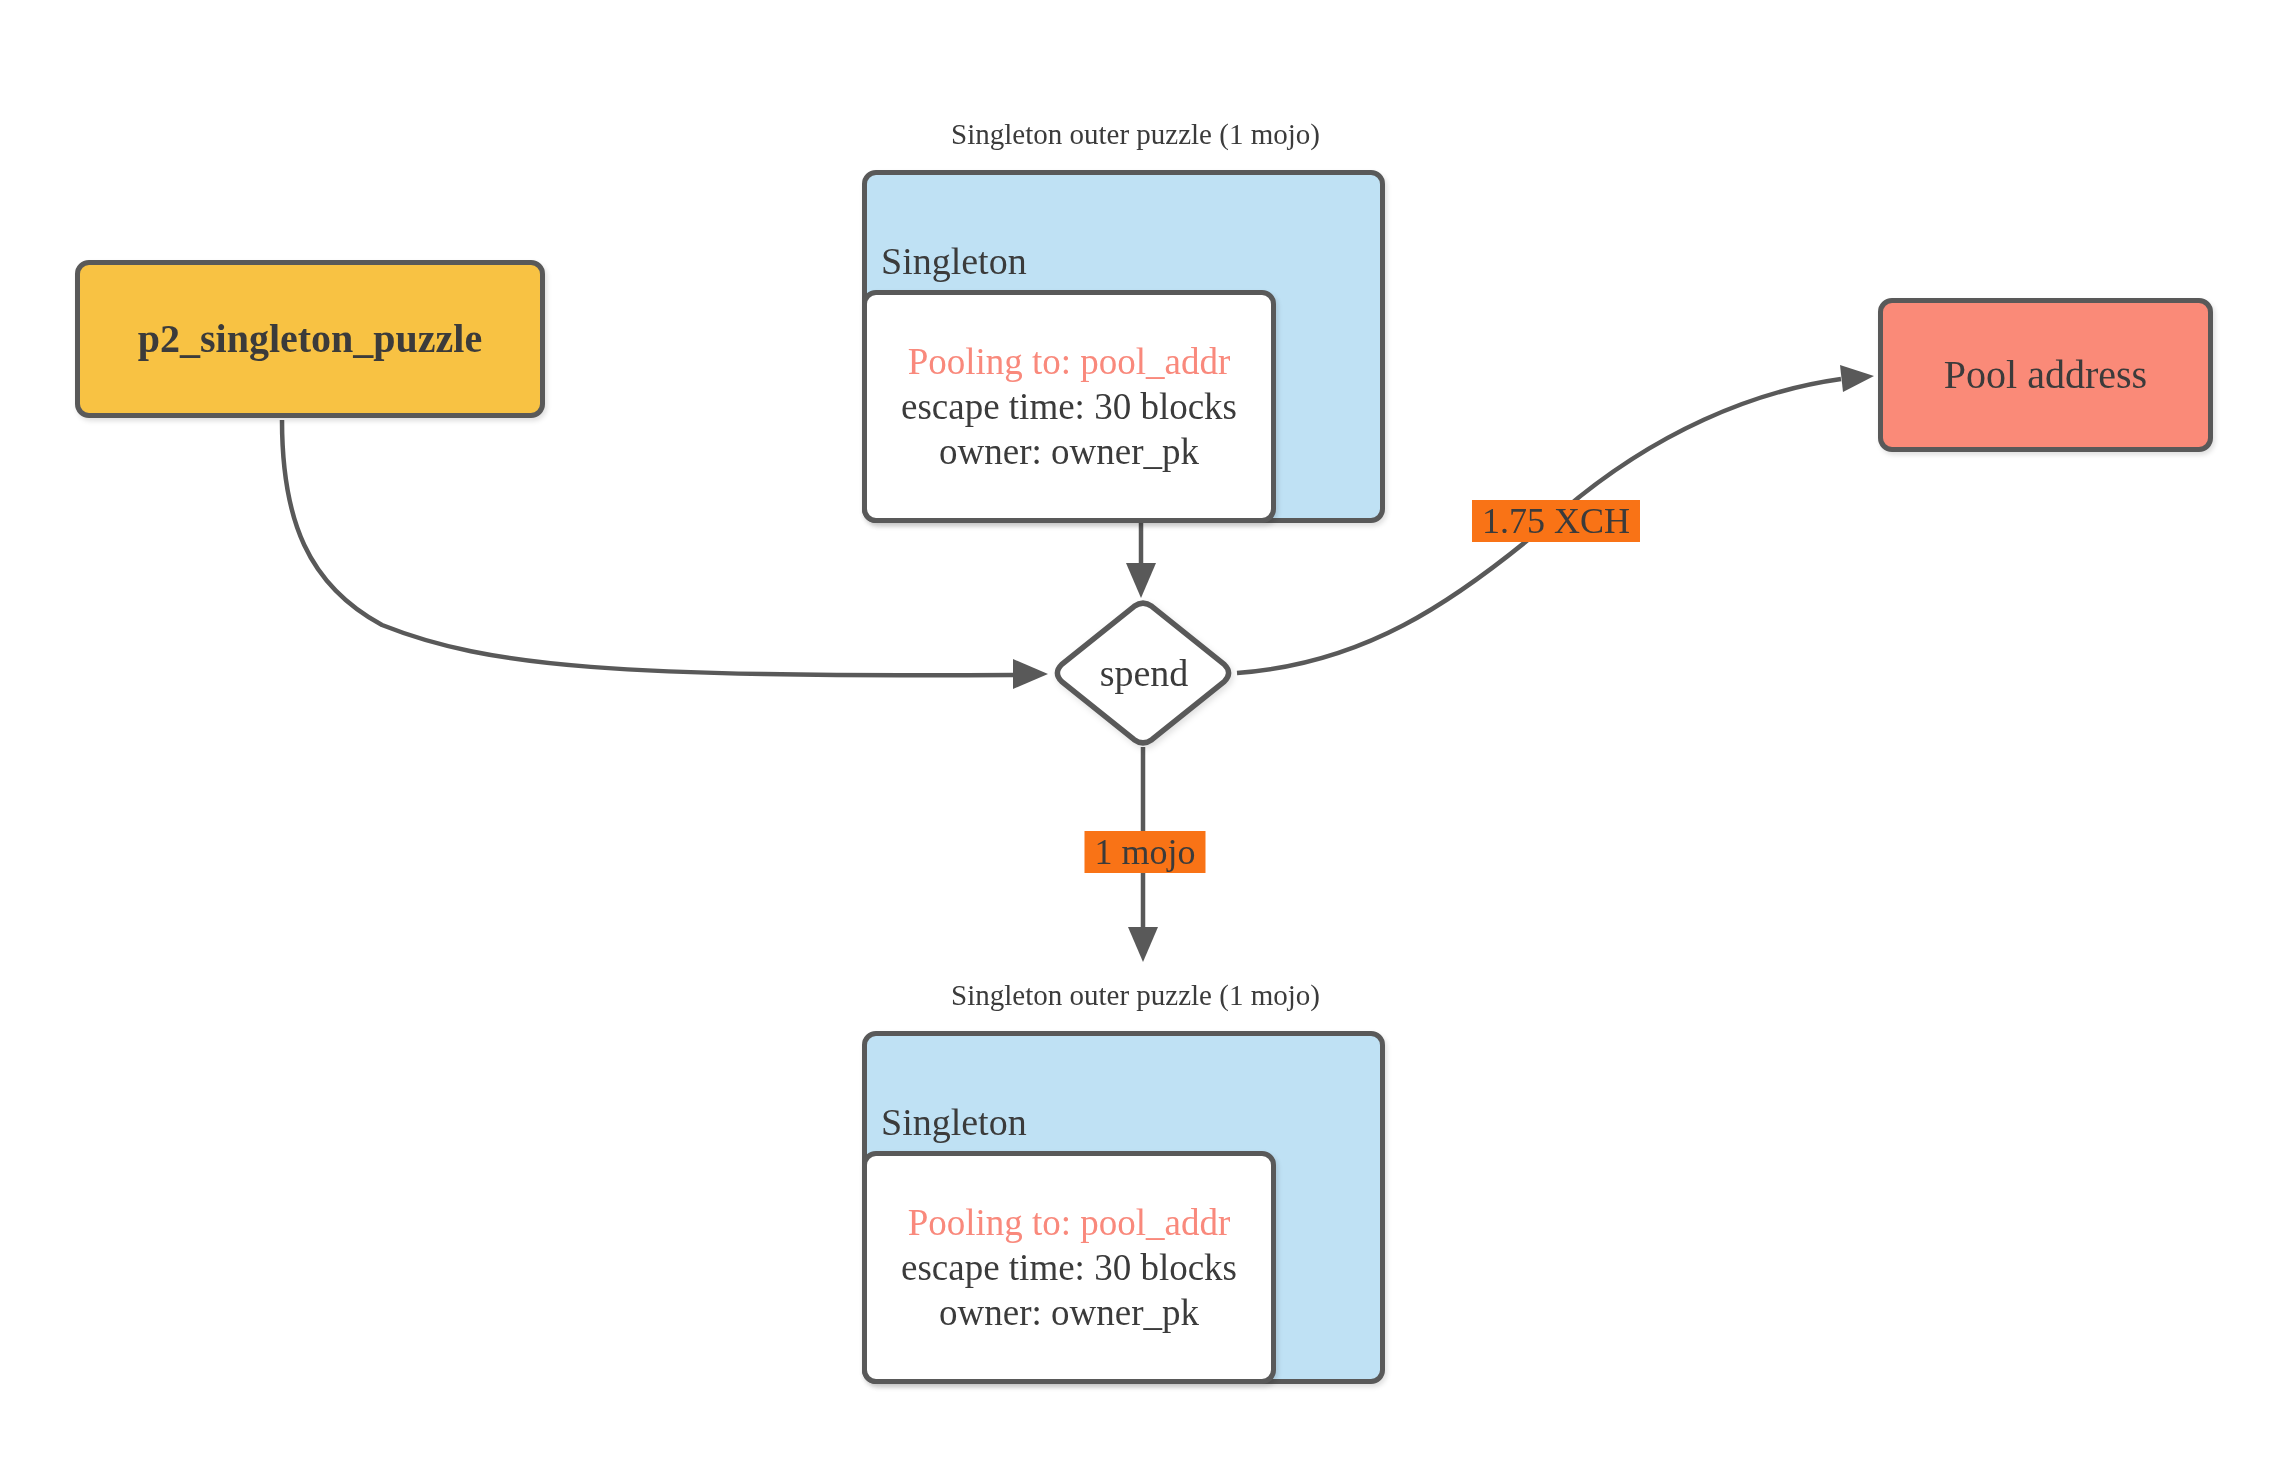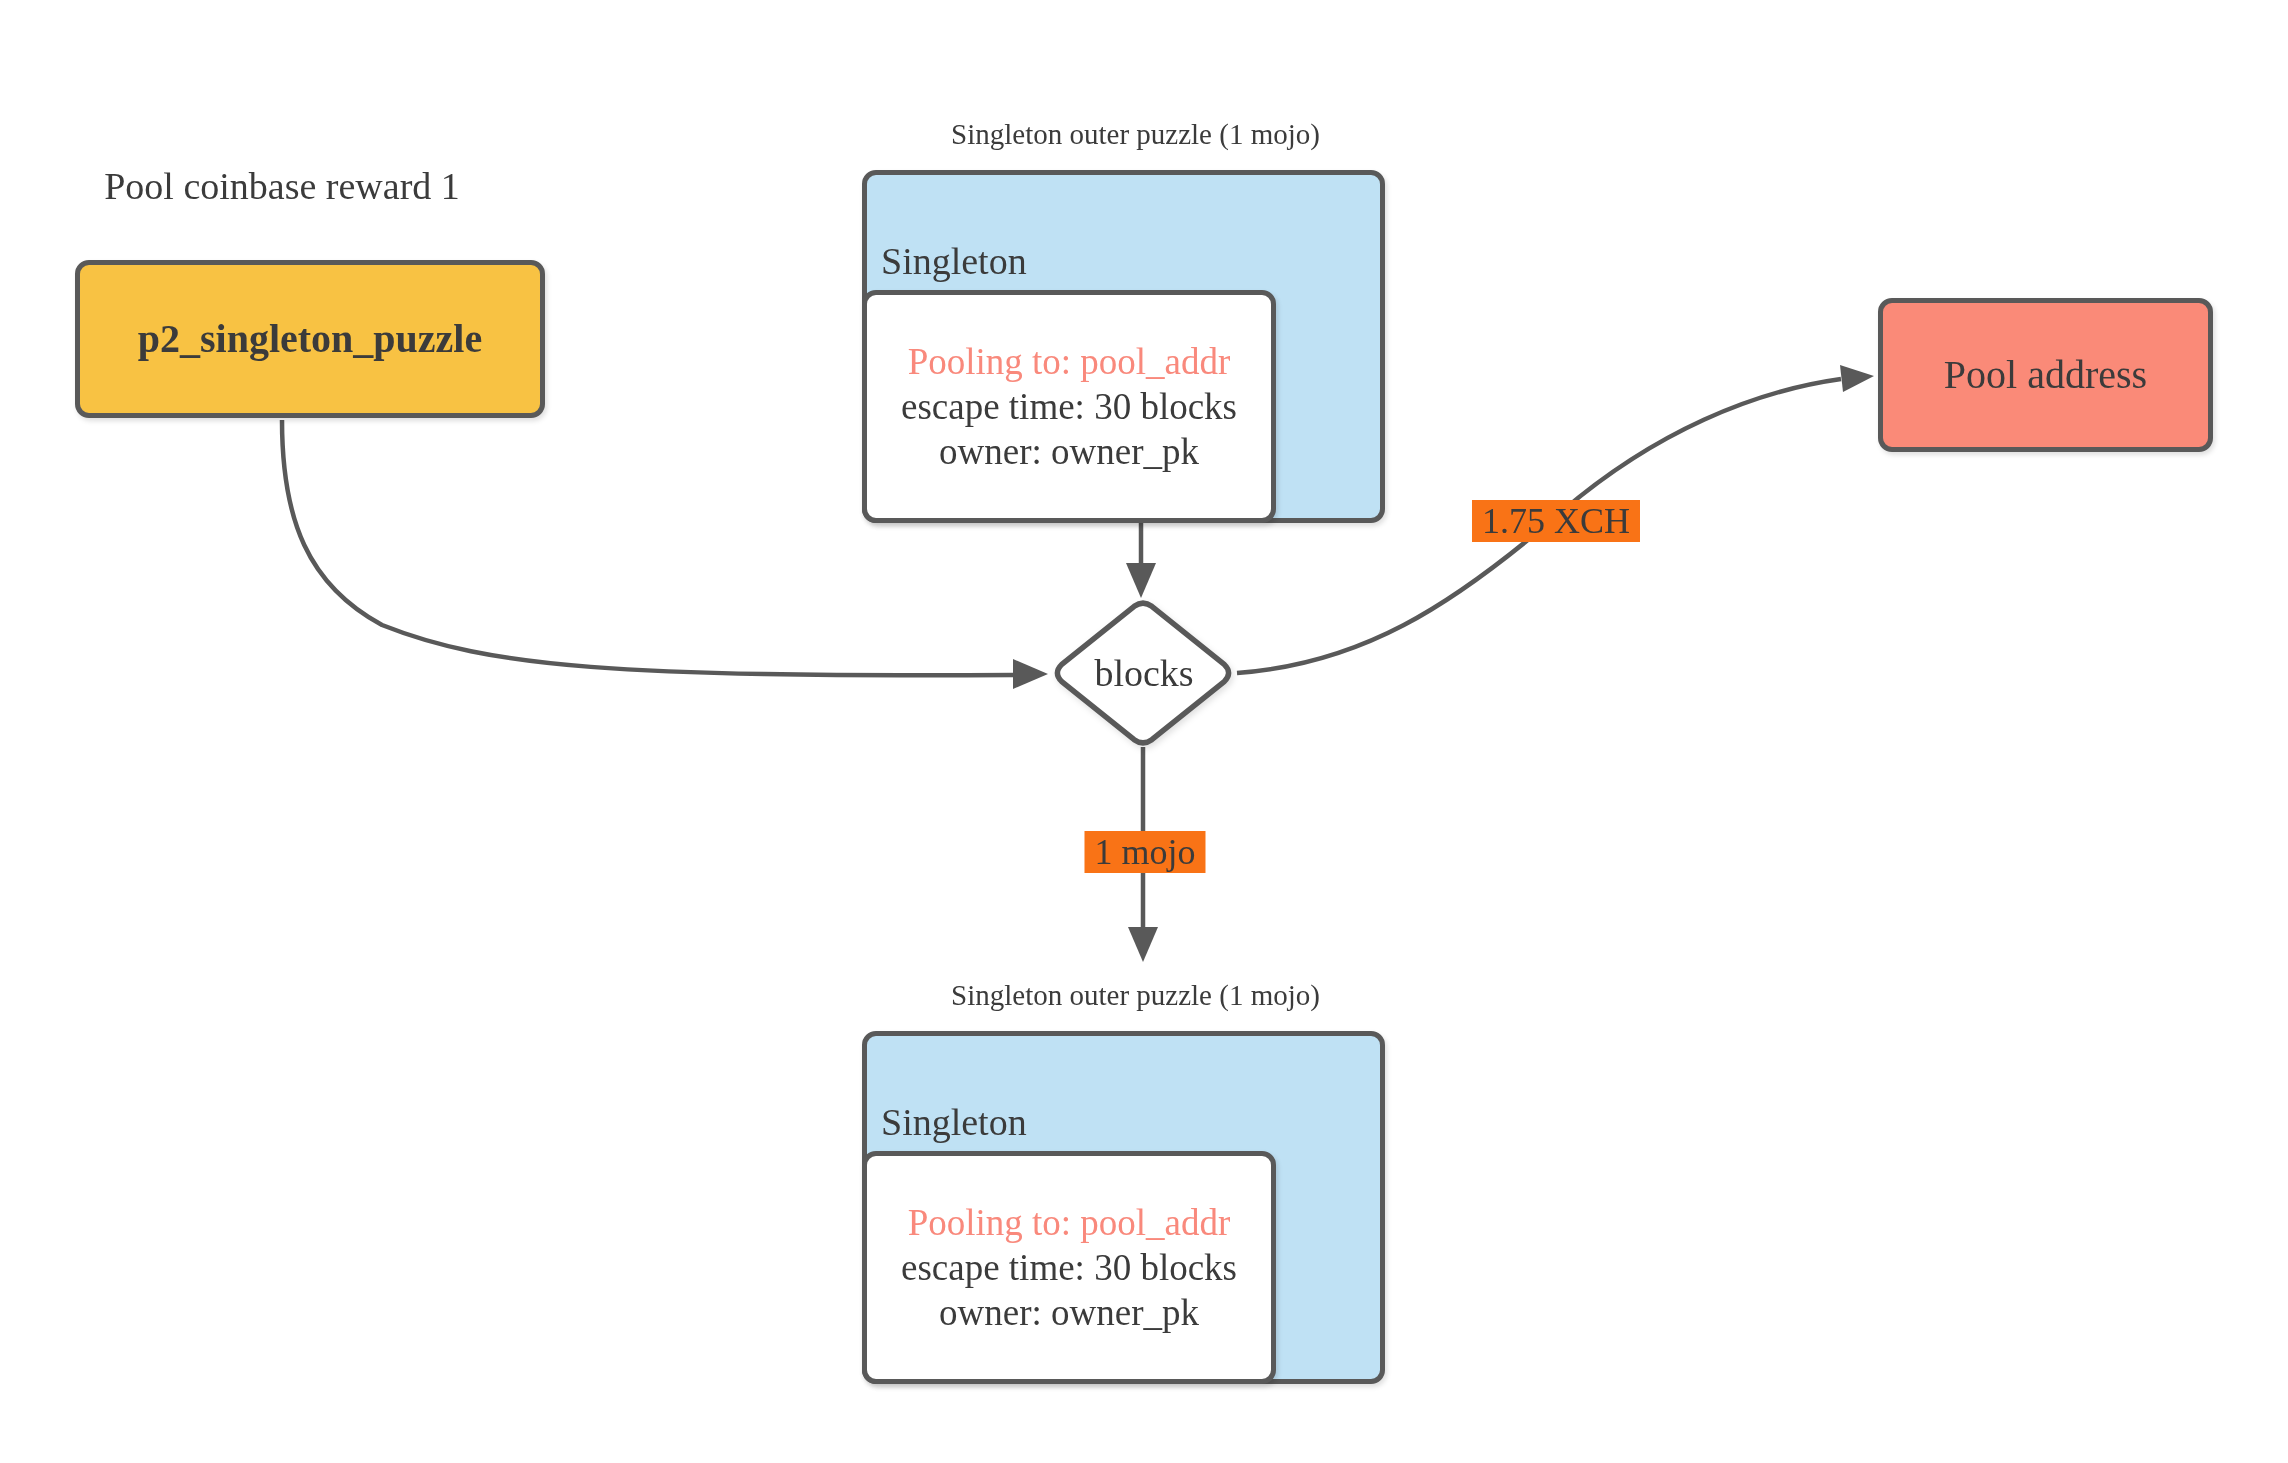--- a/index.html
+++ b/index.html
@@ -71,21 +71,20 @@
 
     <g>
       <path d="M 1143 747 L 1143 928" fill="none" stroke="currentColor" stroke-width="4.5"></path>
       <polygon points="1143,962 1128,927 1158,927" fill="currentColor"></polygon>
     </g>
 
     <path d="M 1151.8 606.3 L 1224.2 664.4 Q 1233 673 1224.2 681.6 L 1151.8 739.7 Q 1143 746 1134.2 739.7 L 1061.8 681.6 Q 1053 673 1061.8 664.4 L 1134.2 606.3 Q 1143 600 1151.8 606.3 Z" fill="#ffffff" stroke="currentColor" stroke-width="5.5" stroke-linejoin="round" style="filter:drop-shadow(2px 3px 3px rgba(0,0,0,0.12));"></path>
   </svg>
 
   <div class="free-label coinbase-label">
-    <div>Pool coinbase reward 1</div>
   </div>
 
   <div class="shape p2-box">
     <div class="node-label">p2_singleton_puzzle</div>
   </div>
 
   <div class="group top">
     <div class="g-title">Singleton outer puzzle (1 mojo)</div>
     <div class="shape g-outer"></div>
     <div class="g-inner-label">Singleton inner puzzle</div>
@@ -100,21 +99,21 @@
     <div class="g-title">Singleton outer puzzle (1 mojo)</div>
     <div class="shape g-outer"></div>
     <div class="g-inner-label">Singleton inner puzzle</div>
     <div class="shape g-white">
       <div class="line salmon-line">Pooling to: pool_addr</div>
       <div class="line">escape time: 30 blocks</div>
       <div class="line">owner: owner_pk</div>
     </div>
   </div>
 
-  <div class="diamond-label">blocks</div>
+  <div class="diamond-label">spend</div>
 
   <div class="shape pool-box">
     <div class="node-label">Pool address</div>
   </div>
 
   <div class="edge-label xch">1.75 XCH</div>
   <div class="edge-label mojo">1 mojo</div>
 
 </div>
 

